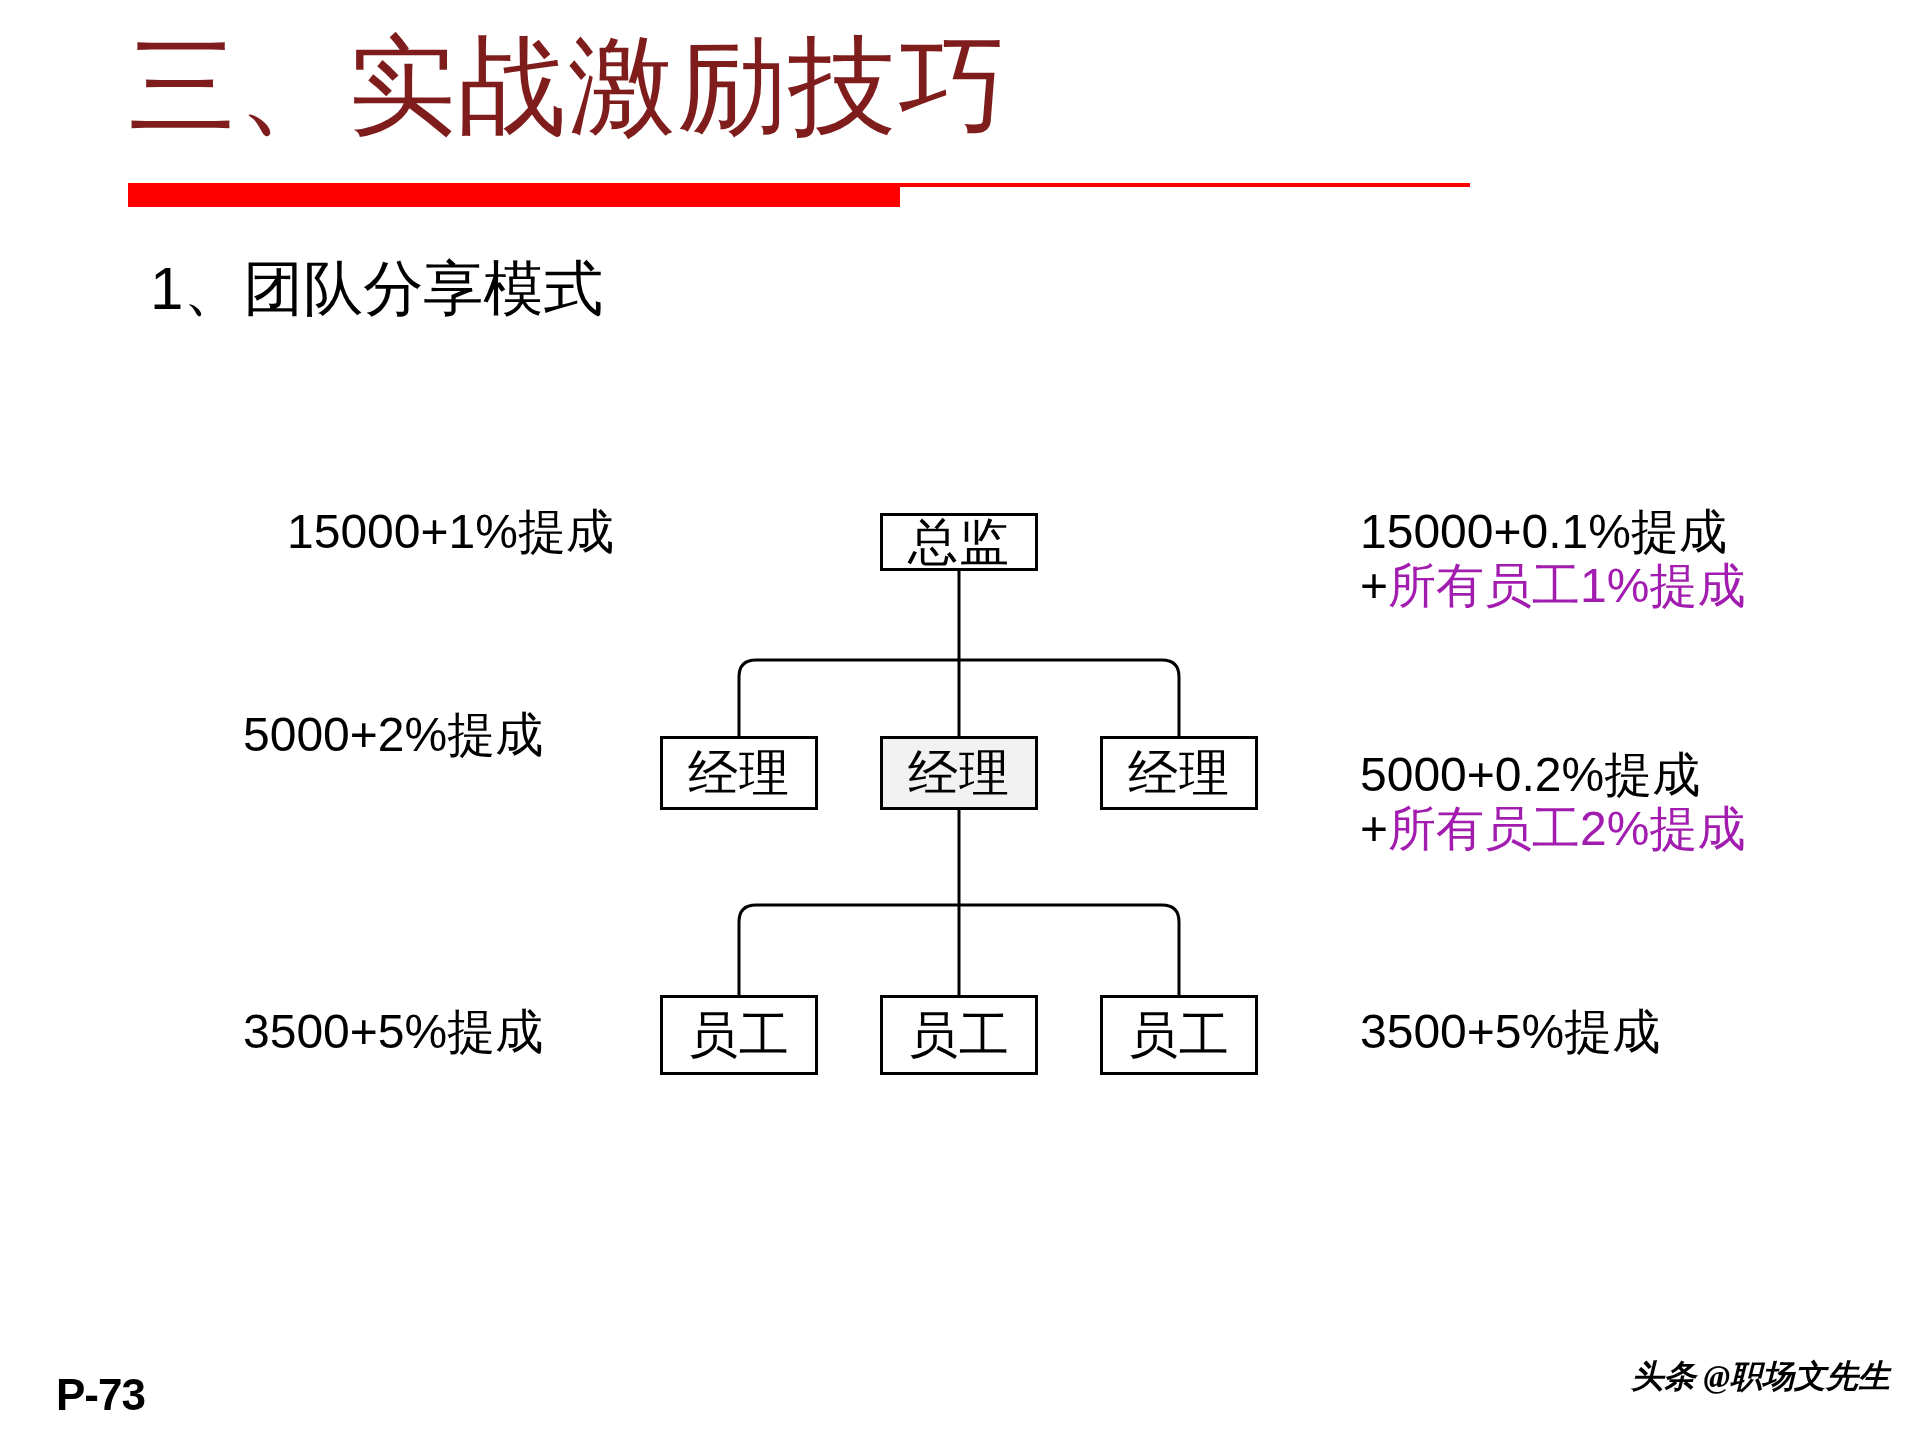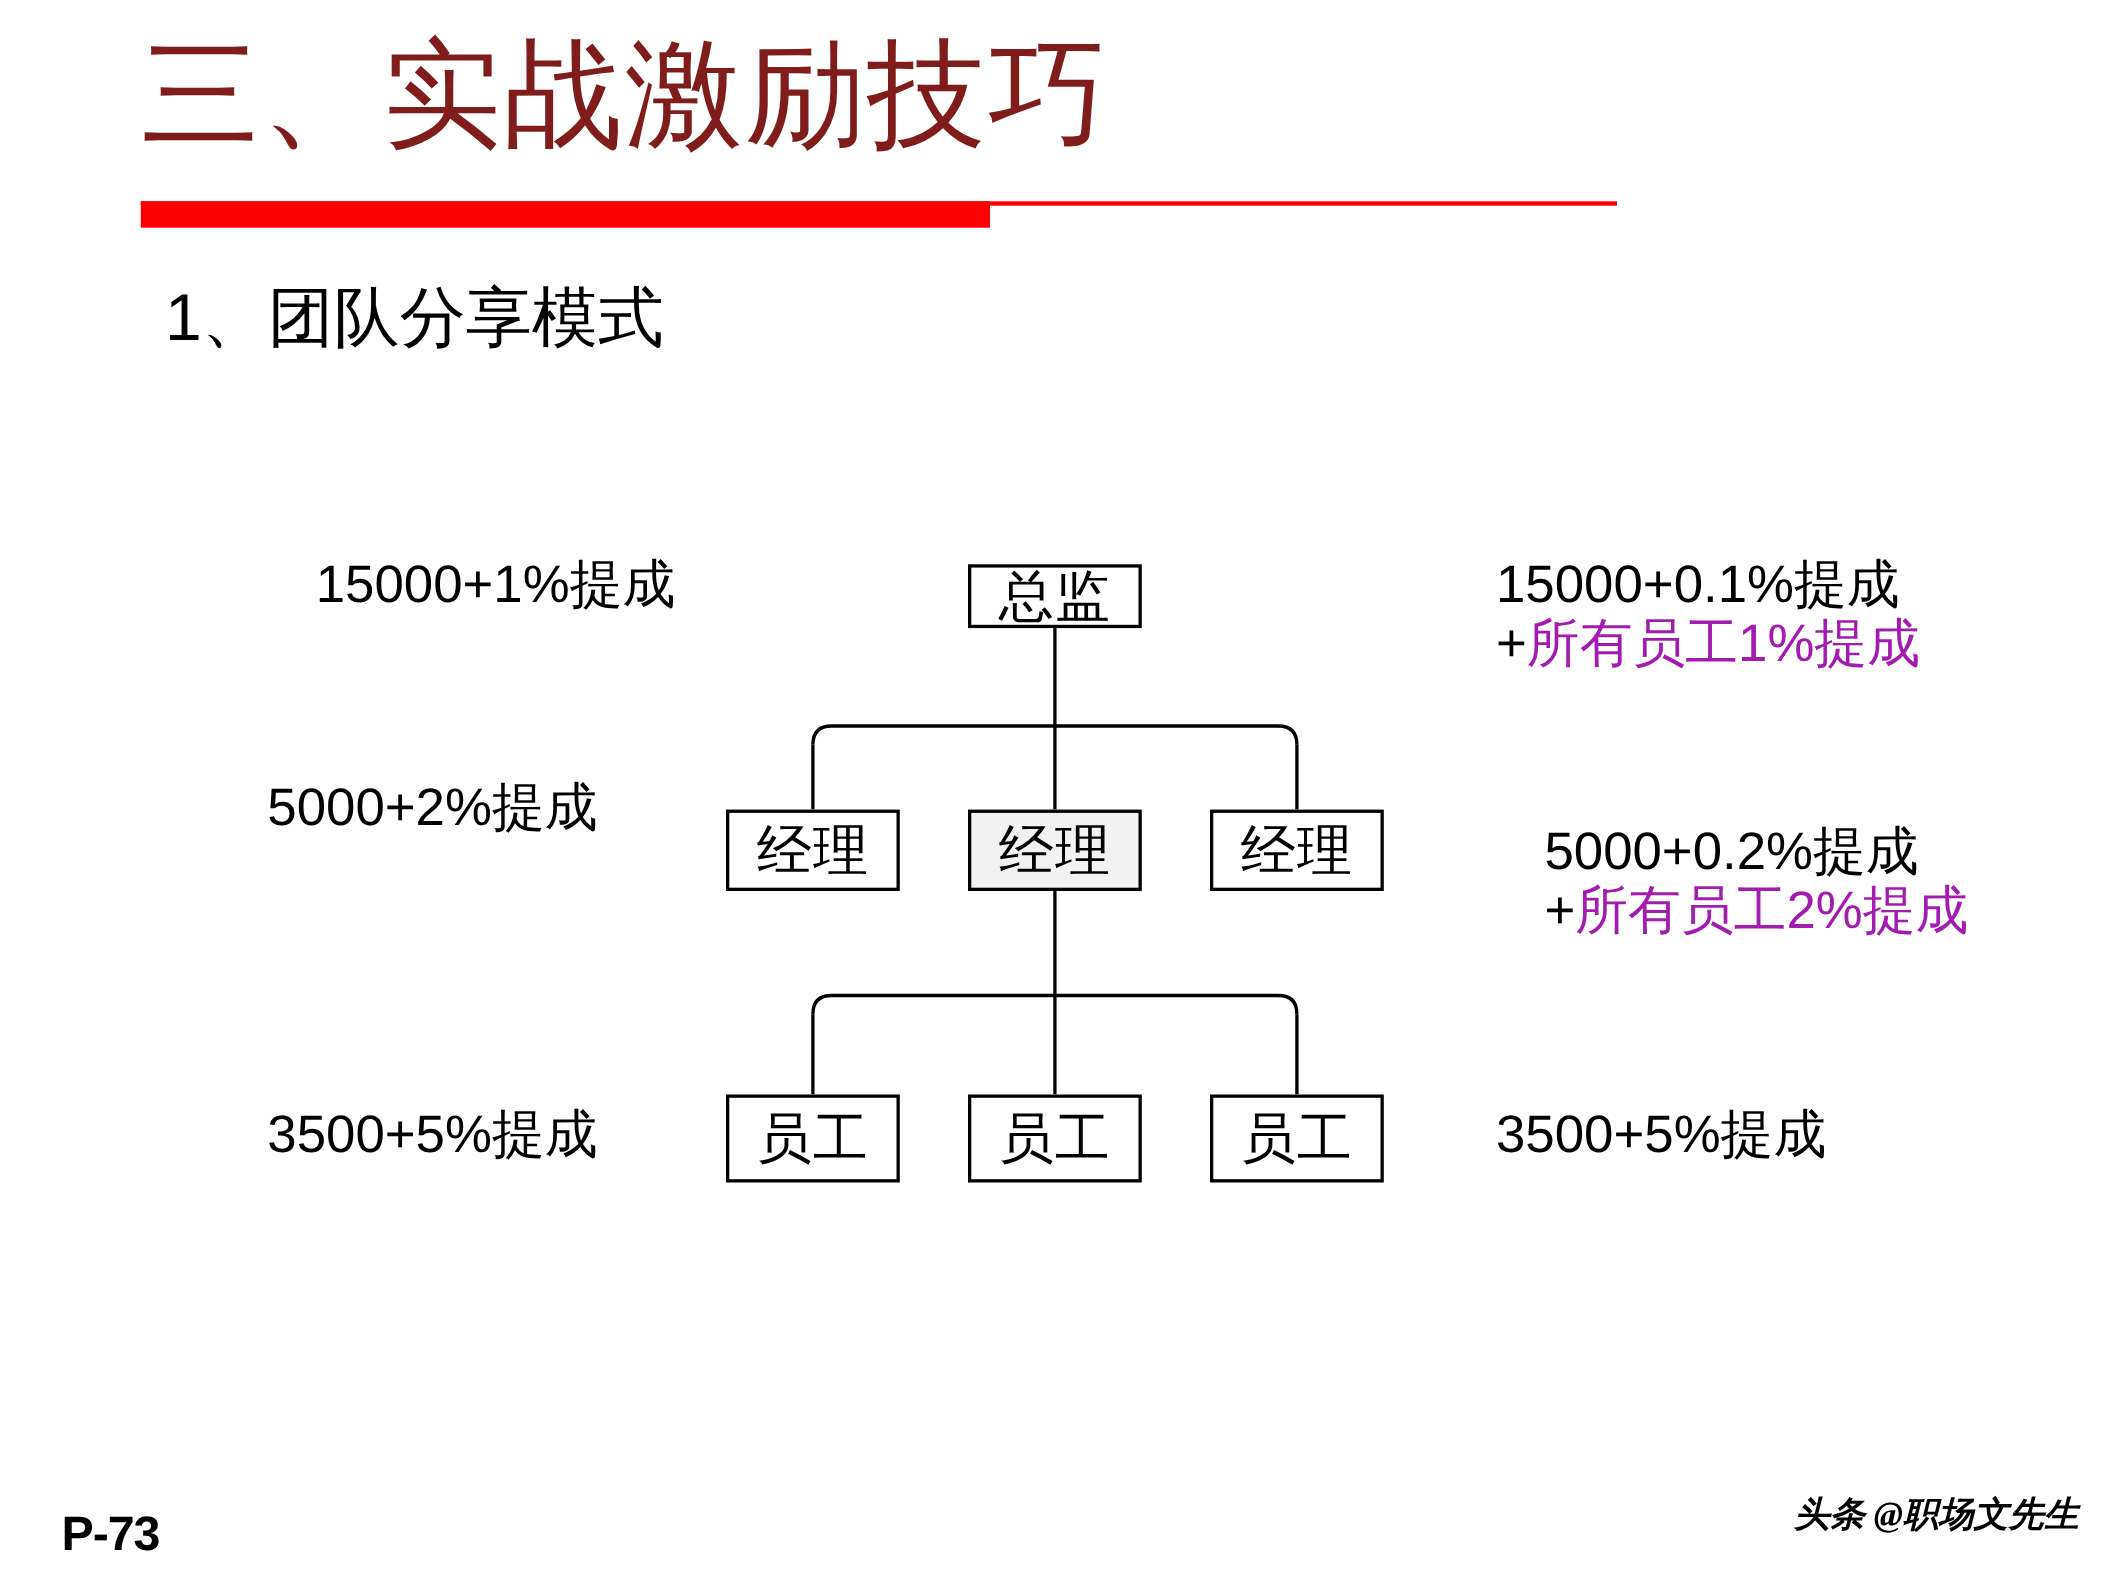--- a/index.html
+++ b/index.html
@@ -107,21 +107,21 @@
     white-space: nowrap;
     color: #000000;
   }
   .side-label .accent { color: #a21caf; }
 
   #label-left-1  { left: 243px;  top: 505px; margin-left: 44px; }
   #label-left-2  { left: 243px;  top: 708px; }
   #label-left-3  { left: 243px;  top: 1005px; }
 
   #label-right-1 { left: 1360px; top: 505px; }
-  #label-right-2 { left: 1360px; top: 748px; margin-left: 44px; }
+  #label-right-2 { left: 1360px; top: 748px; }
   #label-right-3 { left: 1360px; top: 1005px; }
 
   .side-label .line2 { display: block; }
 
   
   #page-number {
     position: absolute;
     left: 24px;
     top: 1370px;
     font-size: 44px;

